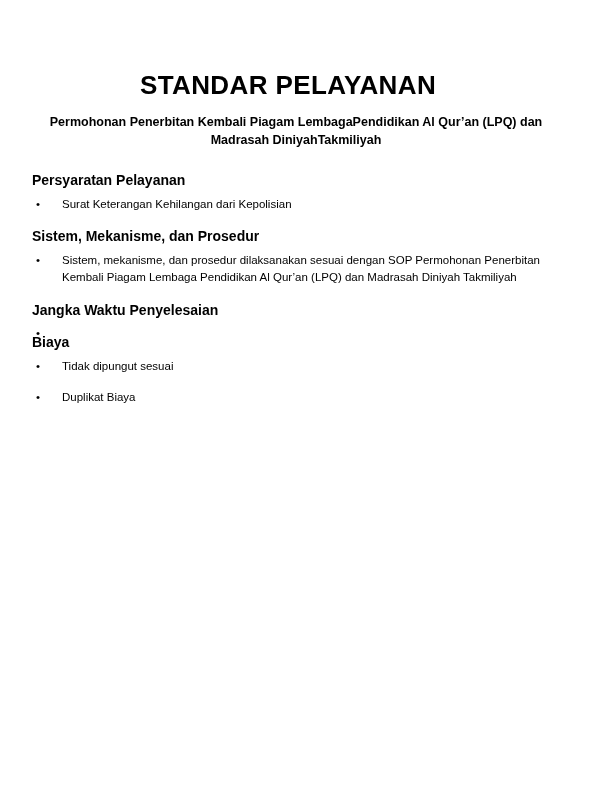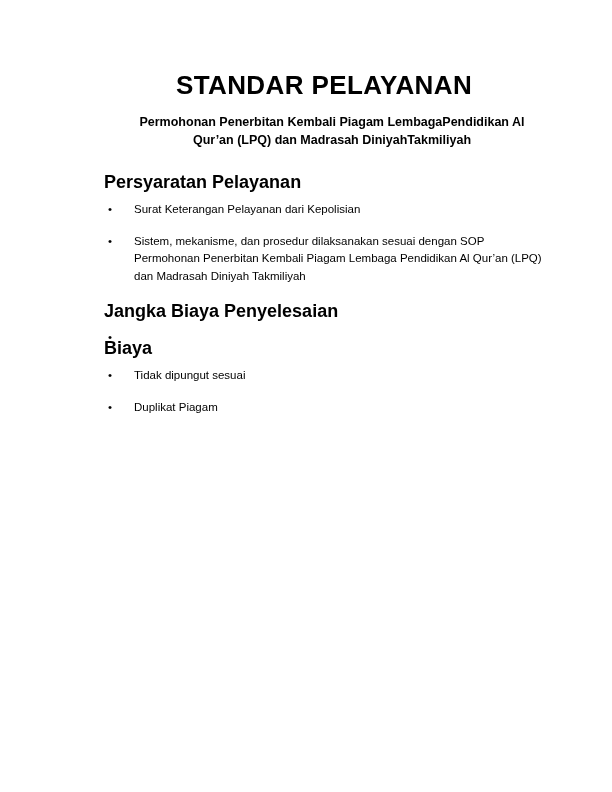--- a/index.html
+++ b/index.html
@@ -12,42 +12,42 @@
     background: #ffffff;
     font-family: "Liberation Sans", sans-serif;
     color: #000000;
     overflow: hidden;
   }
   .page {
     position: relative;
     width: 612px;
     height: 792px;
     box-sizing: border-box;
-    padding: 54px 68px 0 104px;
+    padding: 54px 68px 0 32px;
   }
   .doc-title {
     text-align: center;
     font-size: 26px;
     font-weight: bold;
     letter-spacing: 0.4px;
     margin: 16px 0 0 0;
     line-height: 1.2;
   }
   .doc-subtitle {
     text-align: center;
     font-size: 12.5px;
     font-weight: bold;
     line-height: 1.45;
     margin: 12px 0 0 16px;
   }
   .section {
     margin-top: 16px;
   }
   .section-heading {
-    font-size: 18px;
+    font-size: 14px;
     font-weight: bold;
     margin: 0 0 6px 0;
     line-height: 1.3;
   }
   .bullet-list {
     margin: 0;
     padding: 0;
     list-style: none;
   }
   .bullet-item {
@@ -80,36 +80,37 @@
 
   <p class="doc-subtitle">Permohonan Penerbitan Kembali Piagam LembagaPendidikan Al Qur’an (LPQ) dan Madrasah DiniyahTakmiliyah</p>
 
   <div class="content-wrap">
 
     <div class="section">
       <h2 class="section-heading">Persyaratan Pelayanan</h2>
       <ul class="bullet-list">
         <li class="bullet-item">
           <span class="bullet-marker">•</span>
-          <span>Surat Keterangan Pelayanan dari Kepolisian</span>
+          <span>Surat Keterangan Kehilangan dari Kepolisian</span>
         </li>
       </ul>
     </div>
 
     <div class="section">
+      <h2 class="section-heading">Sistem, Mekanisme, dan Prosedur</h2>
       <ul class="bullet-list">
         <li class="bullet-item">
           <span class="bullet-marker">•</span>
           <span>Sistem, mekanisme, dan prosedur dilaksanakan sesuai dengan SOP Permohonan Penerbitan Kembali Piagam Lembaga Pendidikan Al Qur’an (LPQ) dan Madrasah Diniyah Takmiliyah</span>
         </li>
       </ul>
     </div>
 
     <div class="section">
-      <h2 class="section-heading">Jangka Biaya Penyelesaian</h2>
+      <h2 class="section-heading">Jangka Waktu Penyelesaian</h2>
       <ul class="bullet-list">
         <li class="bullet-item">
           <span class="bullet-marker">•</span>
         </li>
       </ul>
     </div>
 
     <div class="section">
       <h2 class="section-heading">Biaya</h2>
       <ul class="bullet-list">
@@ -117,19 +118,19 @@
           <span class="bullet-marker">•</span>
           <span>Tidak dipungut sesuai</span>
         </li>
       </ul>
     </div>
 
     <div class="section">
       <ul class="bullet-list">
         <li class="bullet-item">
           <span class="bullet-marker">•</span>
-          <span>Duplikat Piagam</span>
+          <span>Duplikat Biaya</span>
         </li>
       </ul>
     </div>
 
   </div>
 </div>
 
 </body></html>

